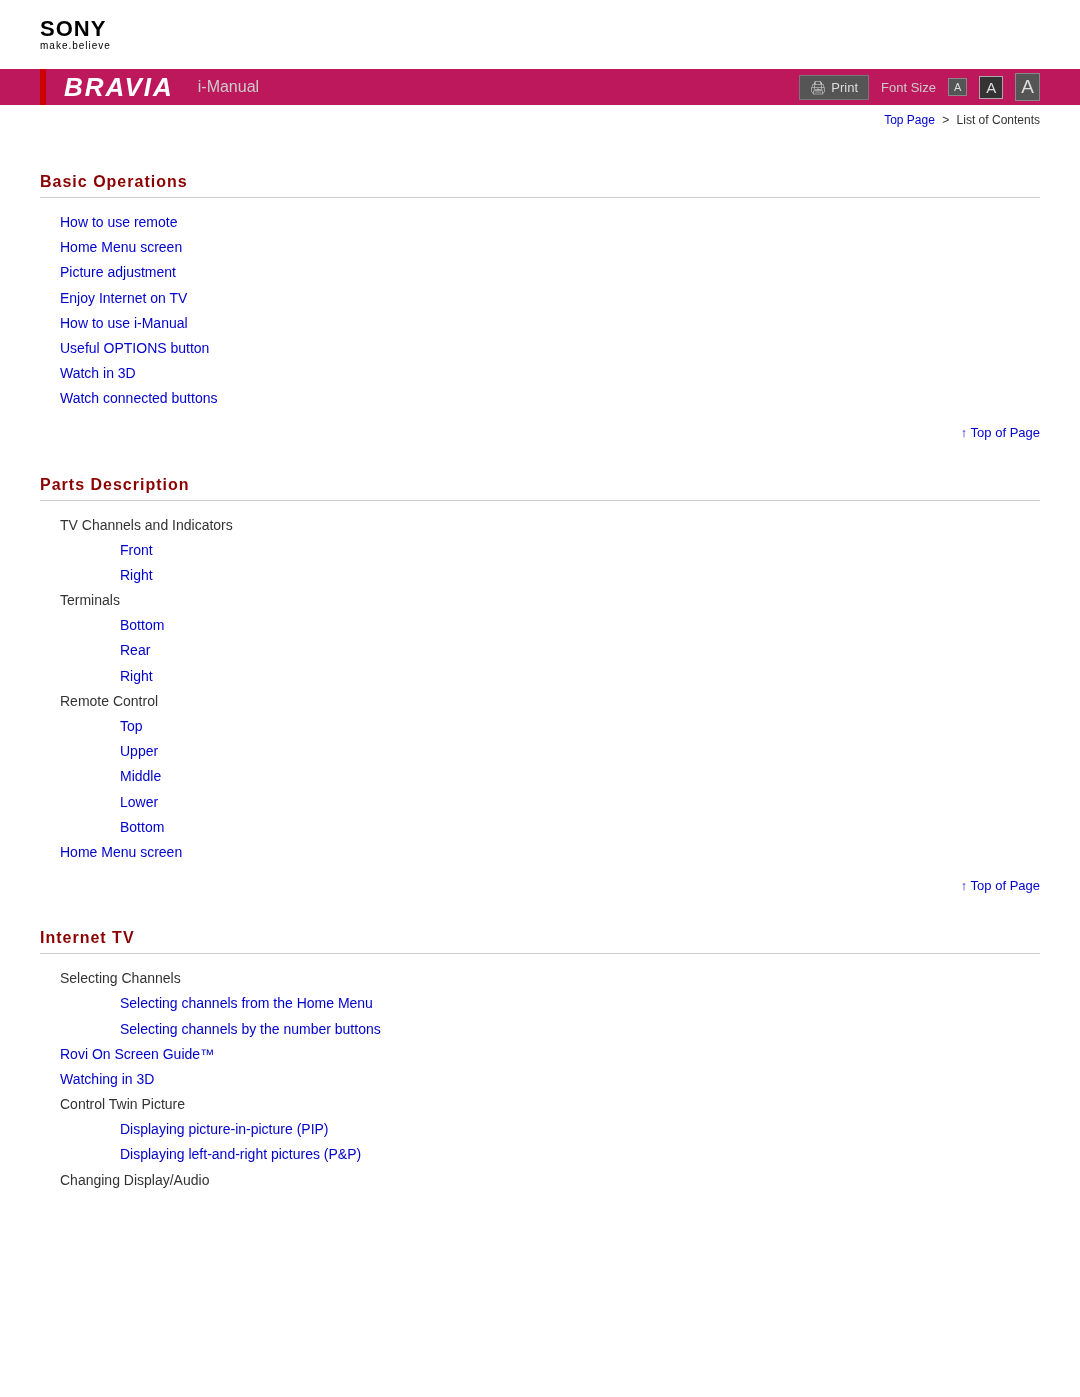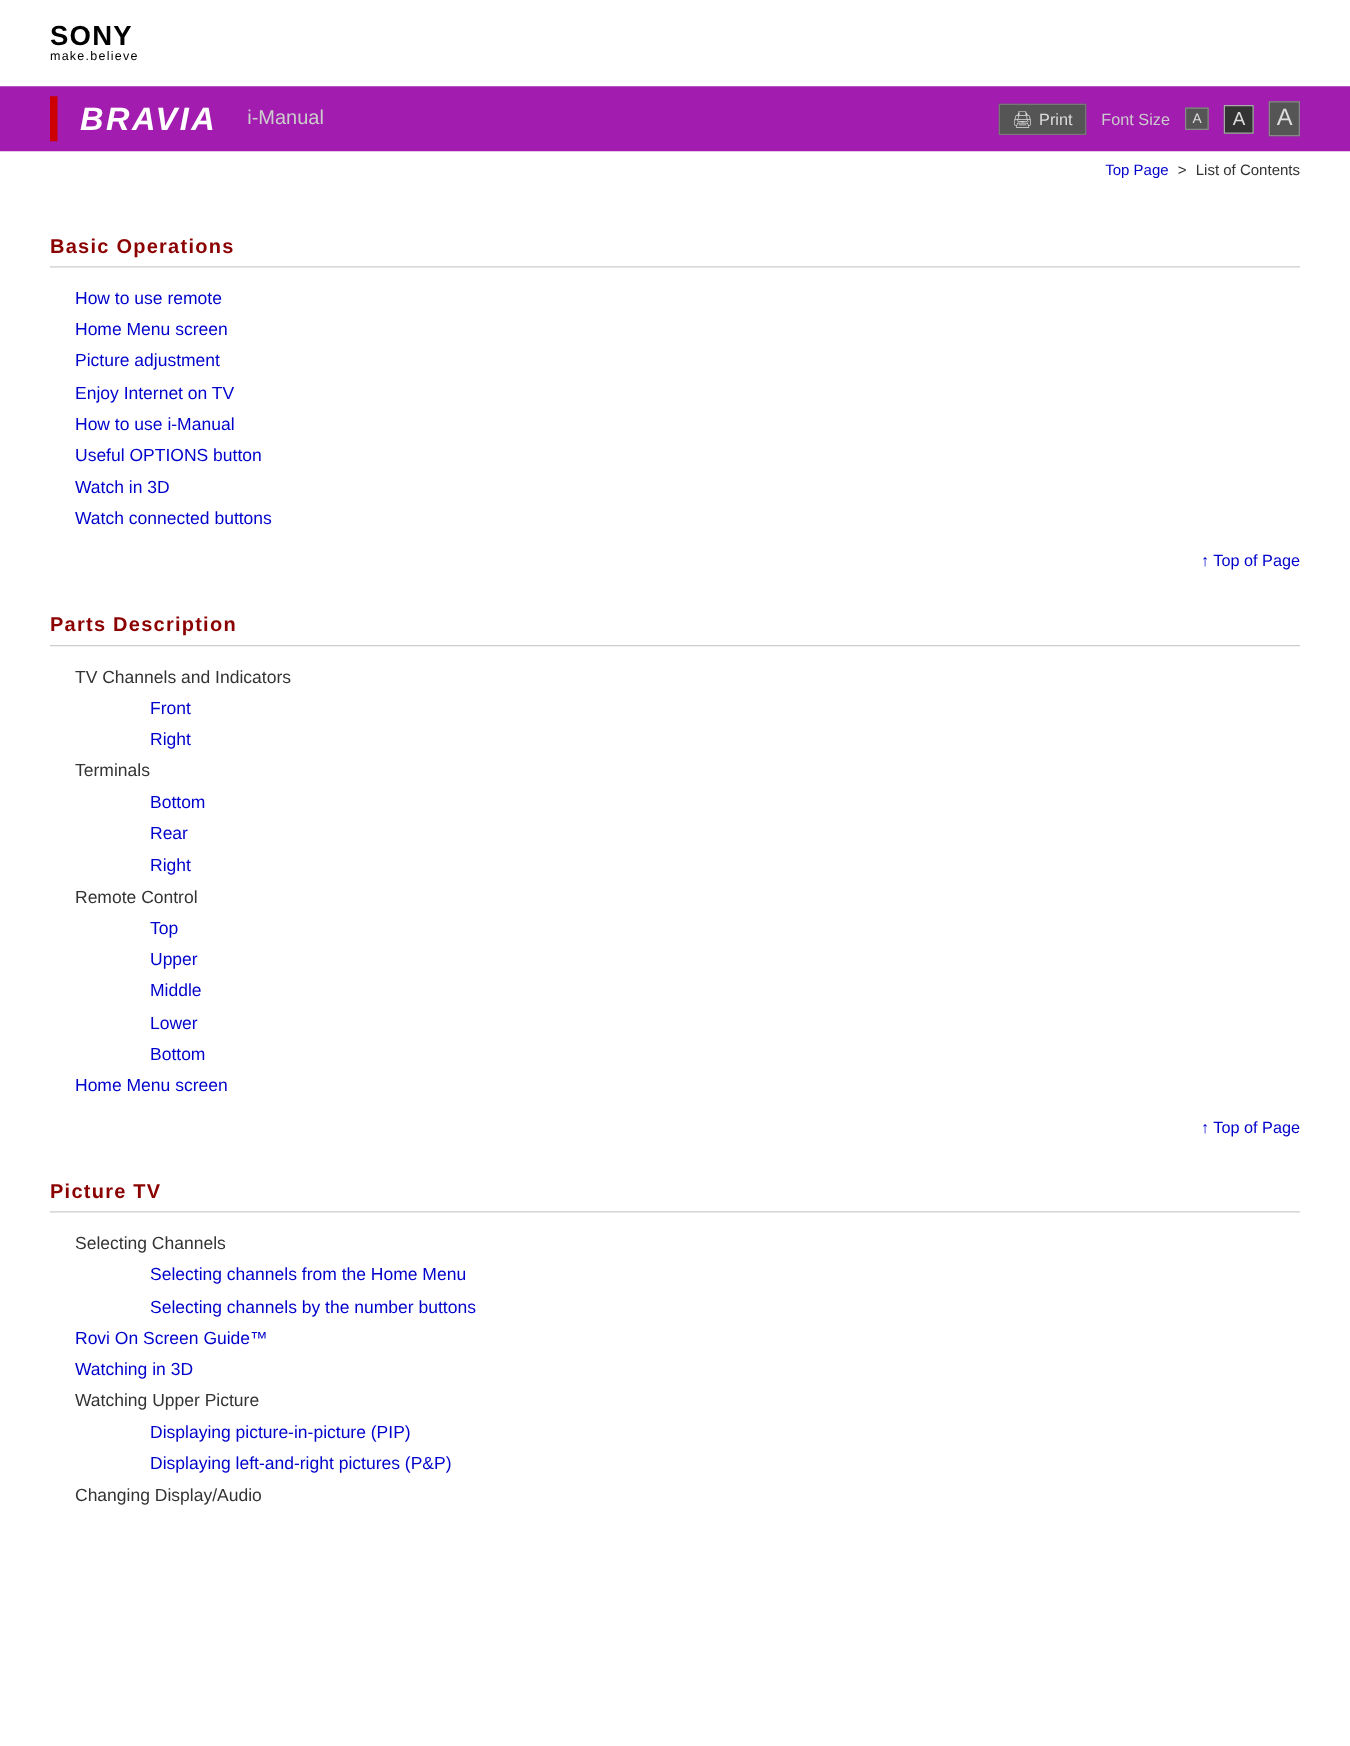--- a/index.html
+++ b/index.html
@@ -23,26 +23,26 @@
       line-height: 1;
     }
     .sony-tagline {
       font-size: 10px;
       color: #000;
       letter-spacing: 1px;
     }
 
     
     .top-banner {
-      background: #a21caf;
+      background: #be185d;
       display: flex;
       align-items: center;
       justify-content: space-between;
       padding: 0 40px;
-      height: 52px;
+      height: 36px;
       margin-top: 8px;
     }
     .banner-left {
       display: flex;
       align-items: center;
       gap: 16px;
     }
     .bravia-text {
       color: #fff;
       font-size: 26px;
@@ -229,25 +229,25 @@
       <span class="plain-item indent-1">Remote Control</span>
       <span class="nav-link indent-2">Top</span>
       <span class="nav-link indent-2">Upper</span>
       <span class="nav-link indent-2">Middle</span>
       <span class="nav-link indent-2">Lower</span>
       <span class="nav-link indent-2">Bottom</span>
       <span class="nav-link indent-1">Home Menu screen</span>
       <div class="top-of-page-area"><a class="top-of-page-link">↑ Top of Page</a></div>
     </div>
     <div class="section-block">
-      <div class="section-heading">Picture TV</div>
+      <div class="section-heading">Internet TV</div>
       <hr class="section-divider">
       <span class="plain-item indent-1">Selecting Channels</span>
       <span class="nav-link indent-2">Selecting channels from the Home Menu</span>
       <span class="nav-link indent-2">Selecting channels by the number buttons</span>
       <span class="nav-link indent-1">Rovi On Screen Guide™</span>
       <span class="nav-link indent-1">Watching in 3D</span>
-      <span class="plain-item indent-1">Watching Upper Picture</span>
+      <span class="plain-item indent-1">Control Twin Picture</span>
       <span class="nav-link indent-2">Displaying picture-in-picture (PIP)</span>
       <span class="nav-link indent-2">Displaying left-and-right pictures (P&amp;P)</span>
       <span class="plain-item indent-1">Changing Display/Audio</span>
     </div>
   </div>
 
 </body></html>

